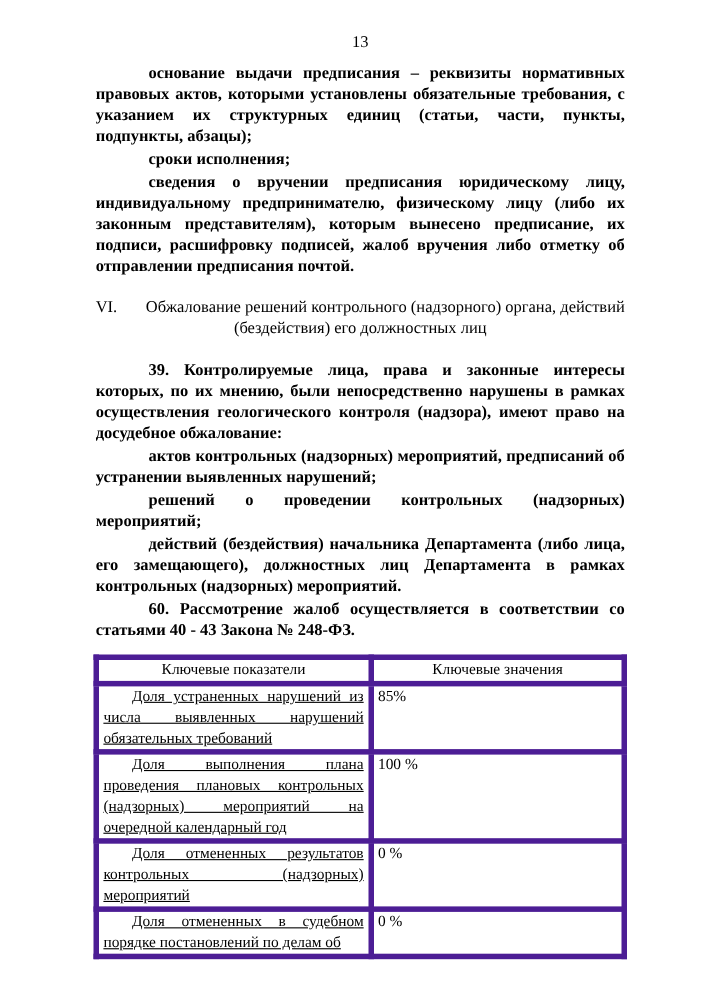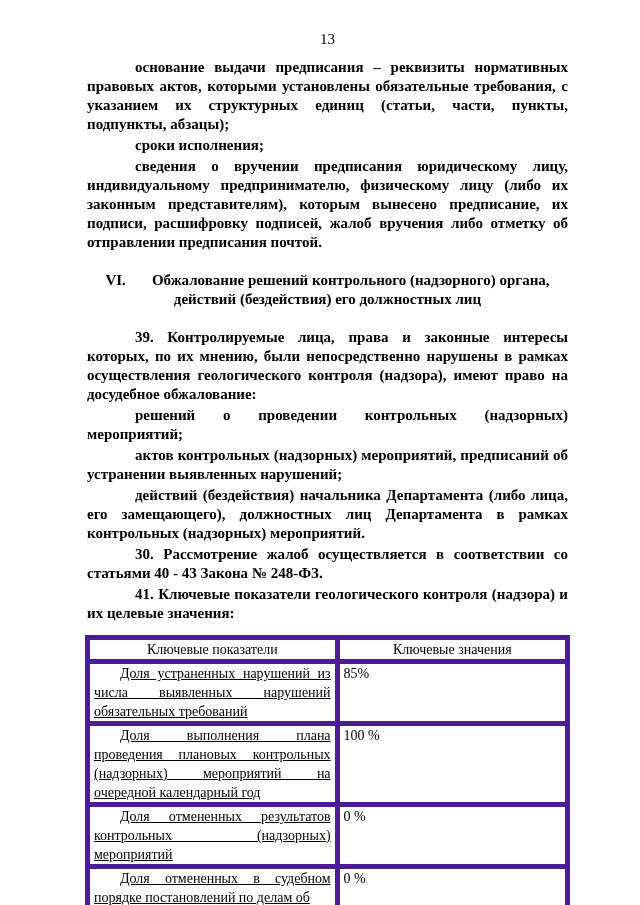--- a/index.html
+++ b/index.html
@@ -27,21 +27,21 @@
     margin-bottom: 9px;
   }
   .para {
     margin: 2px;
     text-indent: 48px;
     text-align: justify;
     line-height: 19px;
     font-weight: bold;
   }
   .heading {
-    font-weight: bold;
+    font-weight: normal;
     text-align: center;
     line-height: 19px;
     margin: 19px 0 19px 0;
   }
   .heading .h-num {
     margin-right: 26px;
   }
   .doc-table {
     border-collapse: collapse;
     width: 100%;
@@ -79,27 +79,26 @@
 
   <p class="para">основание выдачи предписания – реквизиты нормативных правовых актов, которыми установлены обязательные требования, с указанием их структурных единиц (статьи, части, пункты, подпункты, абзацы);</p>
   <p class="para">сроки исполнения;</p>
   <p class="para">сведения о вручении предписания юридическому лицу, индивидуальному предпринимателю, физическому лицу (либо их законным представителям), которым вынесено предписание, их подписи, расшифровку подписей, жалоб вручения либо отметку об отправлении предписания почтой.</p>
 
   <div class="heading">
     <span class="h-num">VI.</span><span>Обжалование решений контрольного (надзорного) органа, действий (бездействия) его должностных лиц</span>
   </div>
 
   <p class="para">39. Контролируемые лица, права и законные интересы которых, по их мнению, были непосредственно нарушены в рамках осуществления геологического контроля (надзора), имеют право на досудебное обжалование:</p>
+  <p class="para">актов контрольных (надзорных) мероприятий, предписаний об устранении выявленных нарушений;</p>
   <p class="para">решений о проведении контрольных (надзорных) мероприятий;</p>
-  <p class="para">актов контрольных (надзорных) мероприятий, предписаний об устранении выявленных нарушений;</p>
   <p class="para">действий (бездействия) начальника Департамента (либо лица, его замещающего), должностных лиц Департамента в рамках контрольных (надзорных) мероприятий.</p>
-  <p class="para">30. Рассмотрение жалоб осуществляется в соответствии со статьями 40 - 43 Закона № 248-ФЗ.</p>
+  <p class="para">60. Рассмотрение жалоб осуществляется в соответствии со статьями 40 - 43 Закона № 248-ФЗ.</p>
 
 
-  <p class="para">41. Ключевые показатели геологического контроля (надзора) и их целевые значения:</p>
 
   <table class="doc-table">
     <thead>
       <tr>
         <th>Ключевые показатели</th>
         <th>Ключевые значения</th>
       </tr>
     </thead>
     <tbody>
       <tr>

